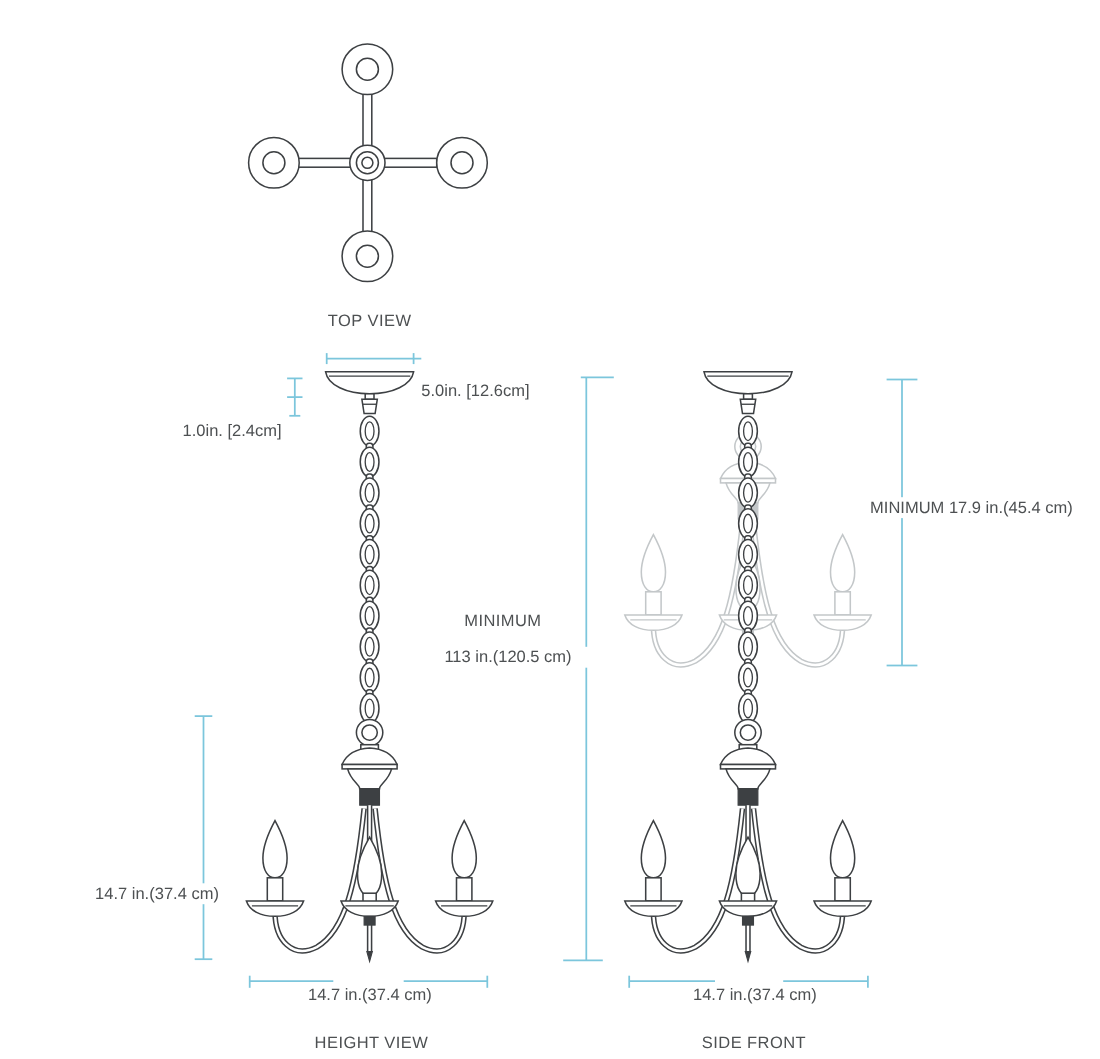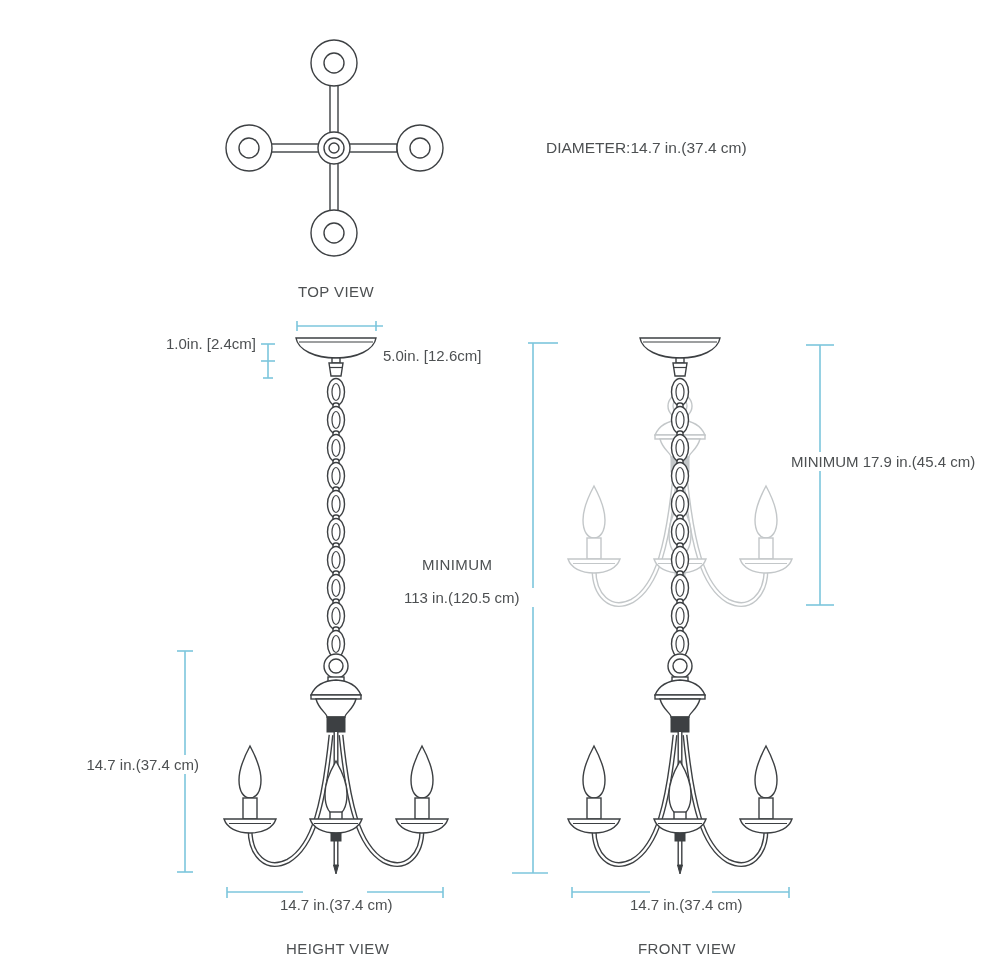--- a/index.html
+++ b/index.html
@@ -18,21 +18,21 @@
   .s{fill:none;stroke:currentColor;stroke-width:1.2;}
   .f{fill:currentColor;stroke:currentColor;stroke-width:1;}
   .thick{fill:none;stroke:currentColor;stroke-width:5;}
   .thin{fill:none;stroke:#fff;stroke-width:2.2;}
   .dark{color:var(--line);}
   .ghost{color:var(--ghost);}
   .dim line{stroke:var(--dimension);stroke-width:1.6;}
   
   .lbl{position:absolute;color:var(--text);font-size:15px;line-height:17px;white-space:nowrap;}
   .lbl.center{text-align:left;}
-  .lbl.right{text-align:right;}
+  .lbl.right{text-align:right;margin-top:48px;}
   .lbl.bg{background:var(--background);padding:1px 3px;}
   .caps{letter-spacing:0.4px;}
   .specs{position:absolute;left:546px;top:137px;color:var(--text);font-size:15.5px;line-height:21px;white-space:nowrap;}
 </style>
 </head>
 <body>
 
 <div class="canvas">
 
   <svg width="1000" height="963" viewBox="0 0 1000 963">
@@ -171,21 +171,20 @@
       <line x1="443" y1="887" x2="443" y2="898"></line>
 
       <line x1="572" y1="892" x2="650" y2="892"></line>
       <line x1="712" y1="892" x2="789" y2="892"></line>
       <line x1="572" y1="887" x2="572" y2="898"></line>
       <line x1="789" y1="887" x2="789" y2="898"></line>
     </g>
   </svg>
 
   <div class="specs">
-    <div>DIAMETER:14.7 in.(37.4 cm)</div>
   </div>
 
   <div class="lbl center caps" style="left:298px;top:283px;width:120px;">TOP VIEW</div>
 
   <div class="lbl" style="left:383px;top:319px;margin-top:28px;">5.0in. [12.6cm]</div>
 
   <div class="lbl right" style="left:158px;top:335px;width:98px;">1.0in. [2.4cm]</div>
 
   <div class="lbl right bg" style="left:62px;top:755px;width:140px;">14.7 in.(37.4 cm)</div>
 
@@ -194,15 +193,15 @@
   <div class="lbl center bg" style="left:401px;top:588px;width:160px;">113 in.(120.5 cm)</div>
 
   <div class="lbl center bg" style="left:788px;top:452px;width:200px;">MINIMUM 17.9 in.(45.4 cm)</div>
 
   <div class="lbl center" style="left:280px;top:896px;width:120px;">14.7 in.(37.4 cm)</div>
 
   <div class="lbl center" style="left:630px;top:896px;width:120px;">14.7 in.(37.4 cm)</div>
 
   <div class="lbl center caps" style="left:286px;top:940px;width:120px;">HEIGHT VIEW</div>
 
-  <div class="lbl center caps" style="left:638px;top:940px;width:120px;">FRONT VIEW</div>
+  <div class="lbl center caps" style="left:638px;top:940px;width:120px;">SIDE FRONT</div>
 
 </div>
 
 </body></html>

